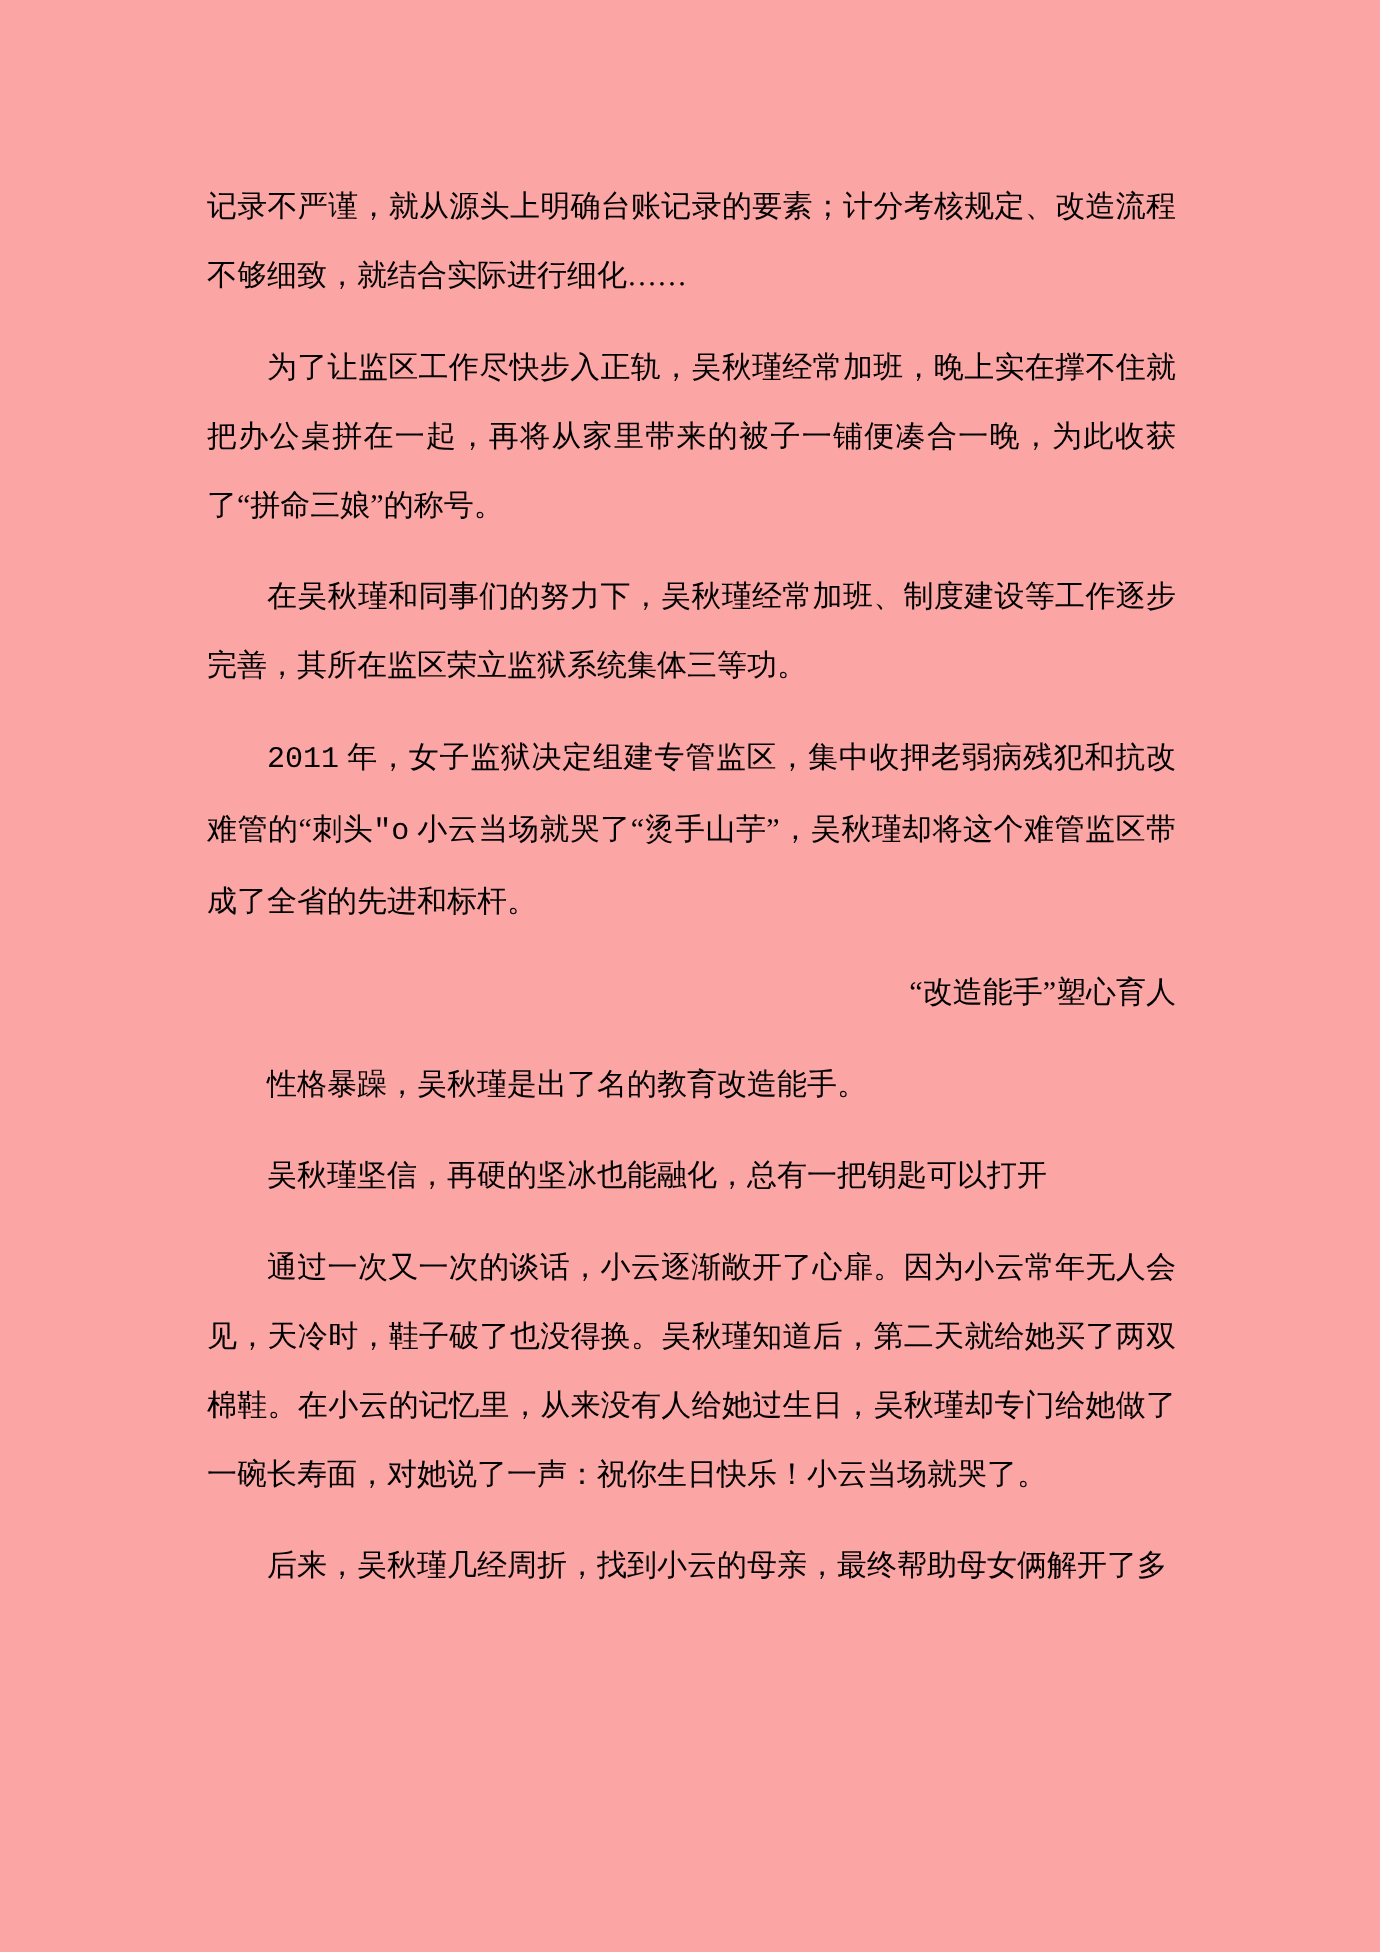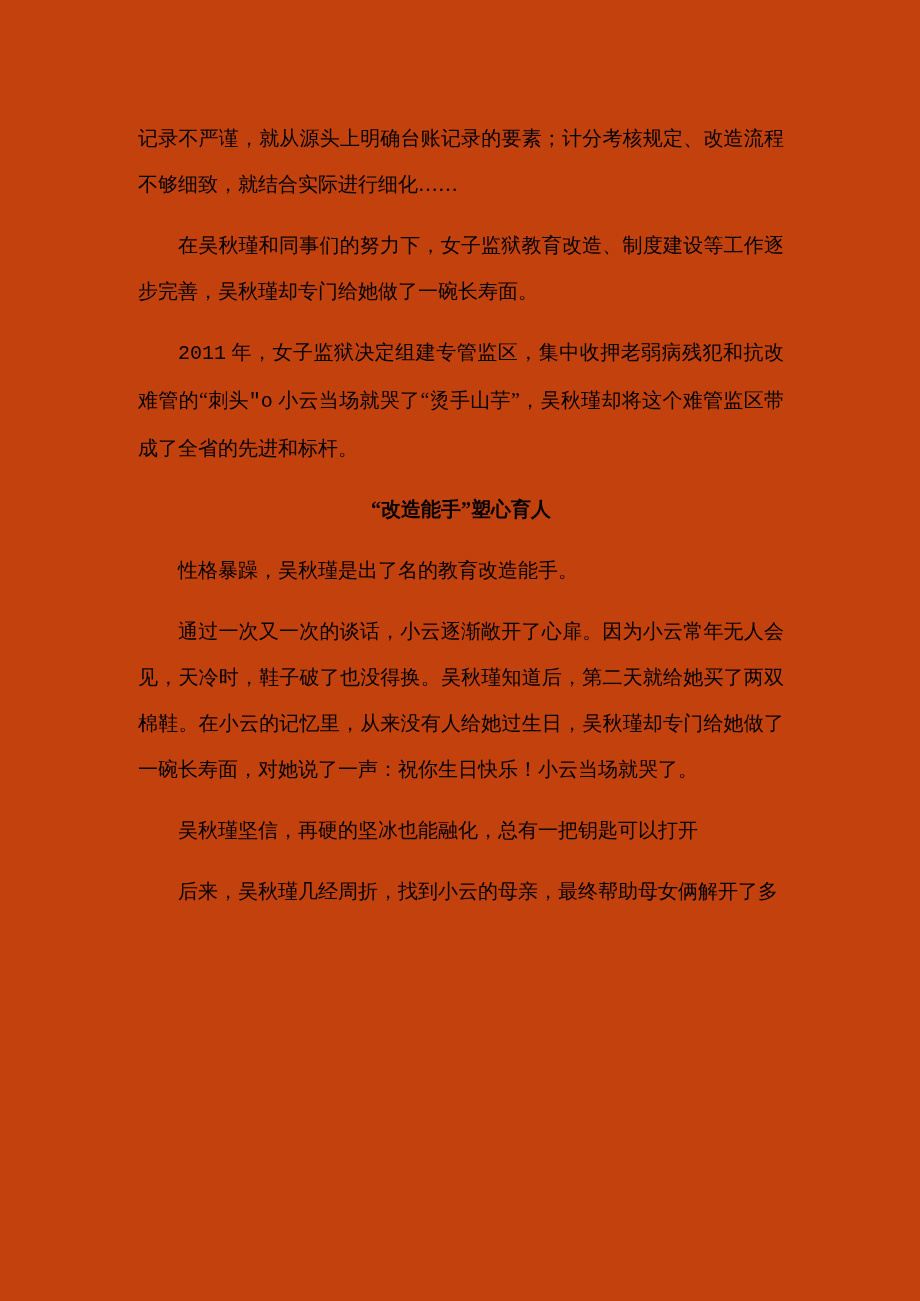--- a/index.html
+++ b/index.html
@@ -4,21 +4,21 @@
 <style>
   html, body {
     margin: 0;
     padding: 0;
     background: #ffffff;
   }
   .page {
     position: relative;
     width: 920px;
     height: 1301px;
-    background: #c2410c;
+    background: #fca5a5;
     overflow: hidden;
   }
   .content {
     position: absolute;
     left: 138px;
     top: 115px;
     width: 646px;
   }
   .para {
     margin: 0 0 15px 0;
@@ -27,48 +27,49 @@
     font-size: 20px;
     line-height: 46px;
     color: #000000;
     text-align: justify;
     text-justify: inter-ideograph;
   }
   .indent {
     text-indent: 2em;
   }
   .heading {
-    font-weight: bold;
-    text-align: center;
+    font-weight: normal;
+    text-align: right;
     text-indent: 0;
   }
   .latin {
     font-family: Liberation Mono, monospace;
   }
 </style>
 </head>
 <body>
 
 <div class="page">
   <div class="content">
 
     <p class="para">记录不严谨，就从源头上明确台账记录的要素；计分考核规定、改造流程不够细致，就结合实际进行细化……</p>
 
+    <p class="para indent">为了让监区工作尽快步入正轨，吴秋瑾经常加班，晚上实在撑不住就把办公桌拼在一起，再将从家里带来的被子一铺便凑合一晚，为此收获了“拼命三娘”的称号。</p>
 
-    <p class="para indent">在吴秋瑾和同事们的努力下，女子监狱教育改造、制度建设等工作逐步完善，吴秋瑾却专门给她做了一碗长寿面。</p>
+    <p class="para indent">在吴秋瑾和同事们的努力下，吴秋瑾经常加班、制度建设等工作逐步完善，其所在监区荣立监狱系统集体三等功。</p>
 
     <p class="para indent">
       <span class="latin">2011</span><span> 年，女子监狱决定组建专管监区，集中收押老弱病残犯和抗改难管的“刺头</span><span class="latin">"o</span><span> 小云当场就哭了“烫手山芋”，吴秋瑾却将这个难管监区带成了全省的先进和标杆。</span>
     </p>
 
     <p class="para heading">“改造能手”塑心育人</p>
 
     <p class="para indent">性格暴躁，吴秋瑾是出了名的教育改造能手。</p>
 
 
+    <p class="para indent">吴秋瑾坚信，再硬的坚冰也能融化，总有一把钥匙可以打开</p>
+
     <p class="para indent">通过一次又一次的谈话，小云逐渐敞开了心扉。因为小云常年无人会见，天冷时，鞋子破了也没得换。吴秋瑾知道后，第二天就给她买了两双棉鞋。在小云的记忆里，从来没有人给她过生日，吴秋瑾却专门给她做了一碗长寿面，对她说了一声：祝你生日快乐！小云当场就哭了。</p>
-
-    <p class="para indent">吴秋瑾坚信，再硬的坚冰也能融化，总有一把钥匙可以打开</p>
 
     <p class="para indent">后来，吴秋瑾几经周折，找到小云的母亲，最终帮助母女俩解开了多</p>
 
   </div>
 </div>
 
 </body></html>

